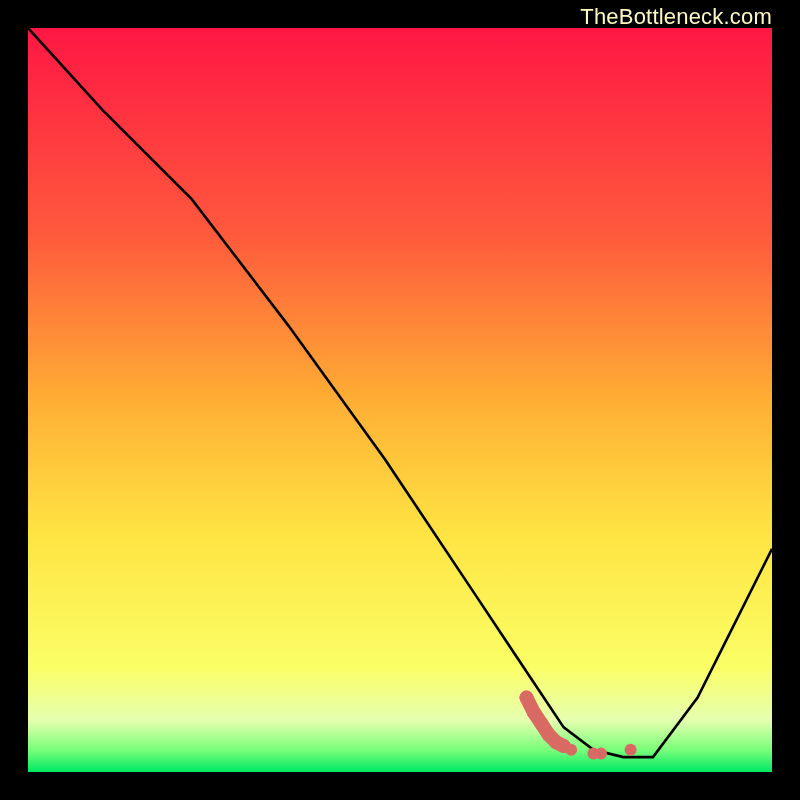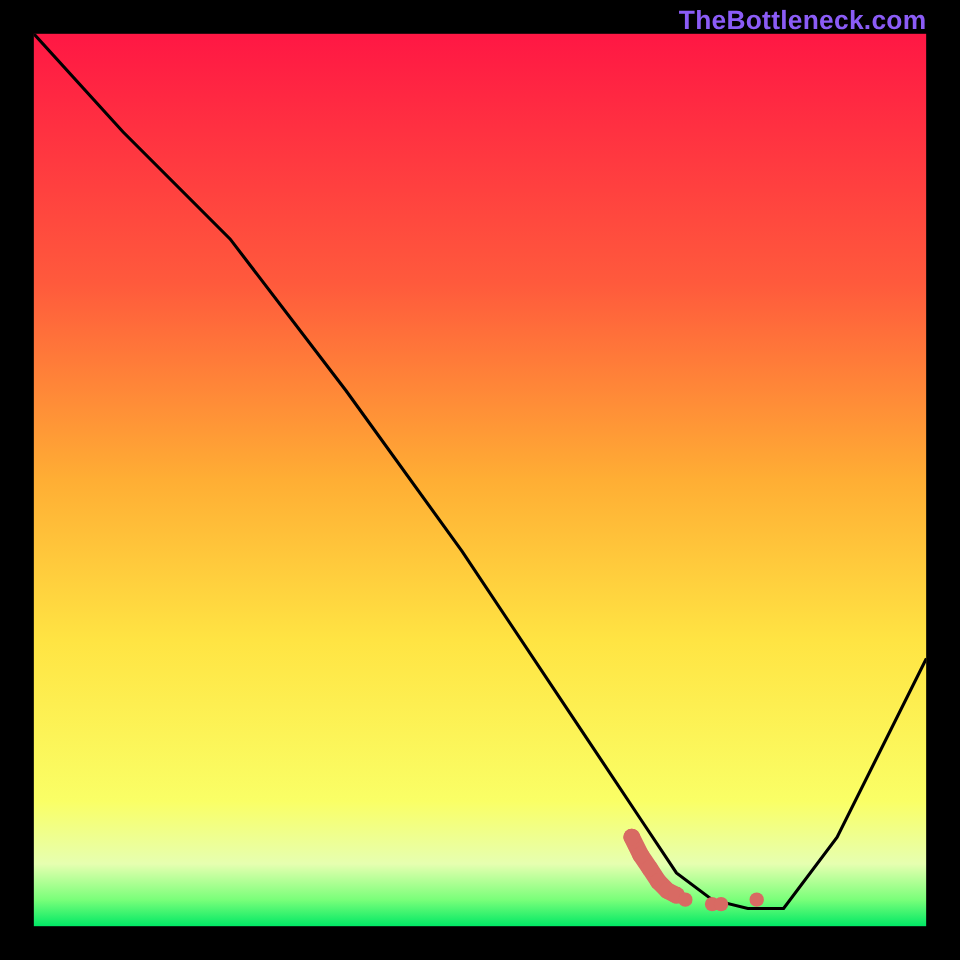--- a/index.html
+++ b/index.html
@@ -16,23 +16,23 @@
     left: 28px;
     top: 28px;
     width: 744px;
     height: 744px;
     background: #000;
   }
   .attribution {
     position: absolute;
     top: 4px;
     right: 28px;
-    color: #8b5cf6;
+    color: #fef9c3;
     font-size: 22px;
-    font-weight: 700;
+    font-weight: 400;
     letter-spacing: 0.2px;
   }
   svg {
     display: block;
   }
 </style>
 </head>
 <body>
 
 <div class="attribution">TheBottleneck.com</div>

